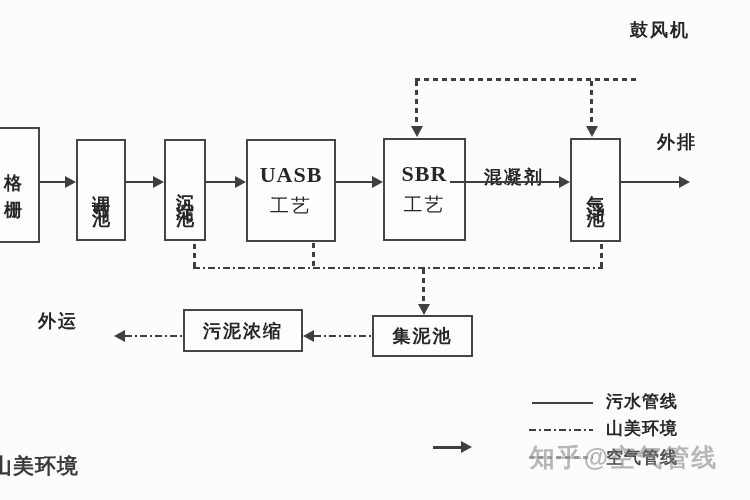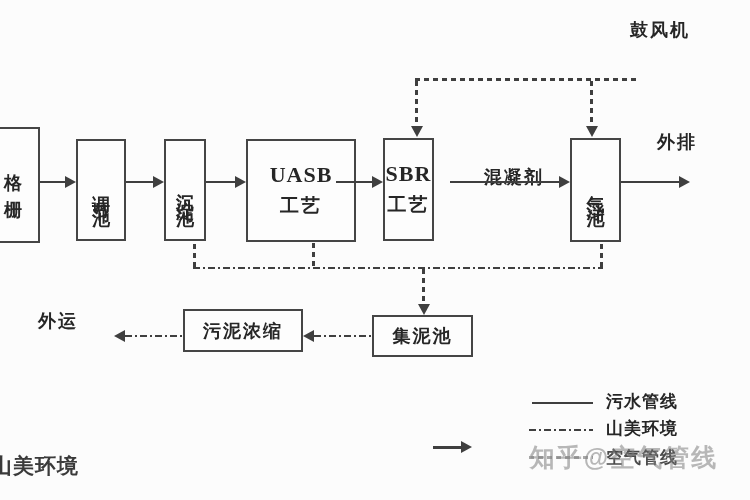--- a/index.html
+++ b/index.html
@@ -12,21 +12,21 @@
     position:absolute;border:2px solid #454545;background:#fdfdfd;
     display:flex;align-items:center;justify-content:center;box-sizing:border-box;
   }
   .vtext{
     writing-mode:vertical-rl;text-orientation:upright;
     font-size:18px;font-weight:600;letter-spacing:7px;line-height:1;
   }
   .vtext.wide{letter-spacing:26px;}
   .twoline{display:flex;flex-direction:column;align-items:center;gap:5px;}
   .twoline .en{font-size:22px;font-weight:700;letter-spacing:1px;}
-  .twoline .cn{font-size:19px;font-weight:700;letter-spacing:2px;}
+  .twoline .cn{font-size:19px;font-weight:400;letter-spacing:2px;}
   .hbox-label{font-size:18px;font-weight:600;letter-spacing:2px;}
   .lbl{position:absolute;font-size:18px;font-weight:600;letter-spacing:2px;white-space:nowrap;}
   .line{position:absolute;background:#3f3f3f;}
   .dash-h{position:absolute;height:3px;background:repeating-linear-gradient(90deg,#3f3f3f 0 5px,transparent 5px 9px);}
   .dash-v{position:absolute;width:3px;background:repeating-linear-gradient(180deg,#3f3f3f 0 5px,transparent 5px 9px);}
   .dashdot-h{position:absolute;height:2px;background:repeating-linear-gradient(90deg,#3f3f3f 0 7px,transparent 7px 10px,#3f3f3f 10px 12px,transparent 12px 15px);}
   .ah-r{position:absolute;width:0;height:0;border-top:6px solid transparent;border-bottom:6px solid transparent;border-left:11px solid #3f3f3f;}
   .ah-l{position:absolute;width:0;height:0;border-top:6px solid transparent;border-bottom:6px solid transparent;border-right:11px solid #3f3f3f;}
   .ah-d{position:absolute;width:0;height:0;border-left:6px solid transparent;border-right:6px solid transparent;border-top:11px solid #3f3f3f;}
   .legend-label{position:absolute;font-size:17px;font-weight:600;letter-spacing:1px;}
@@ -51,28 +51,28 @@
   </div>
 
   <div class="box" style="left:76px;top:139px;width:50px;height:102px;">
     <span class="vtext">调节池</span>
   </div>
 
   <div class="box" style="left:164px;top:139px;width:42px;height:102px;">
     <span class="vtext">沉淀池</span>
   </div>
 
-  <div class="box" style="left:246px;top:139px;width:110px;height:103px;">
+  <div class="box" style="left:246px;top:139px;width:90px;height:103px;">
     <span class="twoline">
       <span class="en">UASB</span>
       <span class="cn">工艺</span>
     </span>
   </div>
 
-  <div class="box" style="left:383px;top:138px;width:51px;height:103px;">
+  <div class="box" style="left:383px;top:138px;width:83px;height:103px;">
     <span class="twoline">
       <span class="en">SBR</span>
       <span class="cn">工艺</span>
     </span>
   </div>
 
   <div class="box" style="left:570px;top:138px;width:51px;height:104px;">
     <span class="vtext">气浮池</span>
   </div>
 

